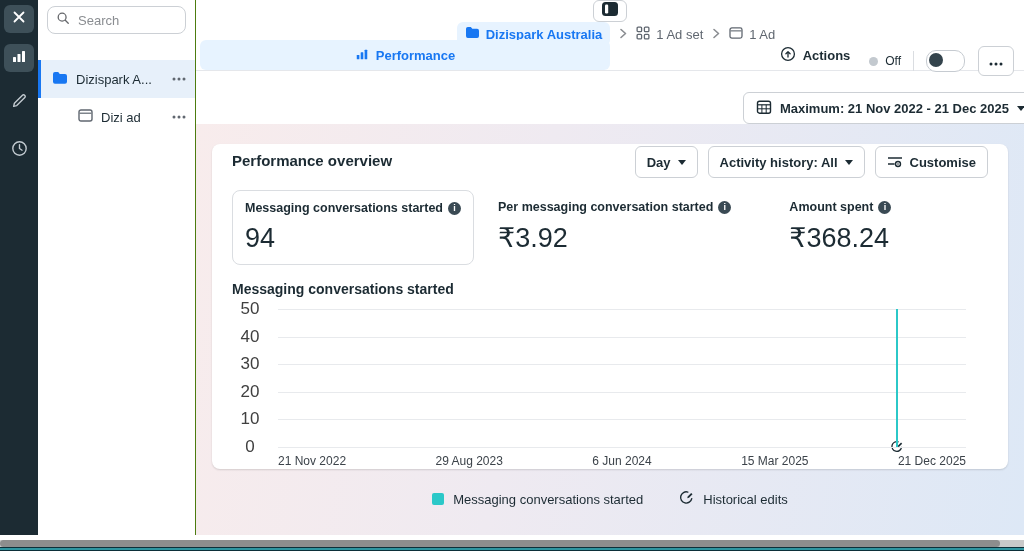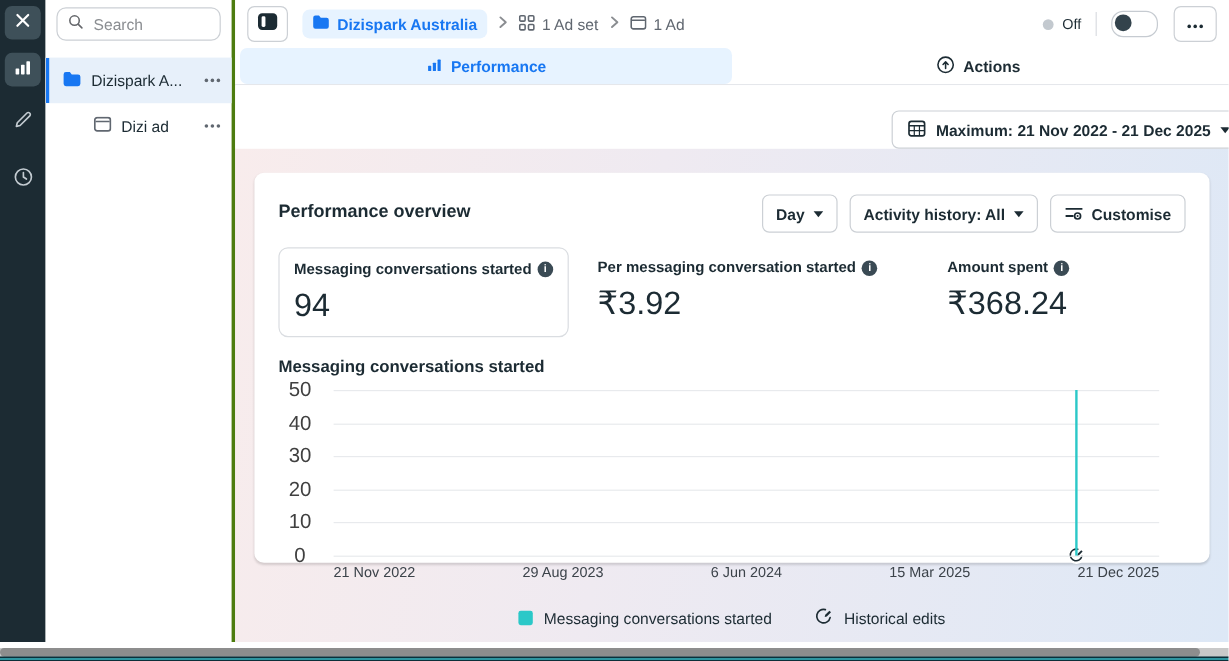--- a/index.html
+++ b/index.html
@@ -8,37 +8,37 @@
 
   
   .rail{position:absolute;left:0;top:0;width:38px;height:535px;background:#1c2b33;
         display:flex;flex-direction:column;align-items:center;}
   .rail-btn{width:30px;height:28px;border-radius:6px;display:flex;align-items:center;justify-content:center;}
   .rail-btn.boxed{background:#3e5059;}
   .mt5{margin-top:5px}.mt11{margin-top:11px}.mt16{margin-top:16px}.mt20{margin-top:20px}
 
   
   .sidebar{position:absolute;left:38px;top:0;width:158px;height:535px;background:#fff;
-           border-right:3px solid #4d7c0f;box-sizing:border-box;}
+           border-right:1px solid #4d7c0f;box-sizing:border-box;}
   .search-box{margin:6px 9px 0;height:28px;border:1px solid #ccd0d5;border-radius:8px;
               display:flex;align-items:center;gap:6px;padding:0 8px;box-sizing:border-box;background:#fff;}
   .search-box input{border:0;outline:0;width:100%;font:13px "Liberation Sans","DejaVu Sans",sans-serif;
                     color:#1c2b33;background:transparent;}
   .search-box input::placeholder{color:#8a8d91;}
-  .tree{margin-top:14px;}
+  .tree{margin-top:26px;}
   .tree-row{height:38px;display:flex;align-items:center;font-size:13px;color:#1c2b33;
             padding-right:9px;box-sizing:border-box;cursor:pointer;}
   .tree-row.selected{background:#e7f0fa;box-shadow:inset 3px 0 0 #1877f2;}
   .tree-row .lbl{margin-left:8px;white-space:nowrap;overflow:hidden;max-width:78px;}
   .tree-row .dots{margin-left:auto;display:flex;}
   .pl1{padding-left:14px}.pl2{padding-left:28px}.pl3{padding-left:40px}
 
   
   .main{position:absolute;left:196px;top:0;width:828px;height:535px;}
-  .topbar{height:40px;display:flex;align-items:center;padding:0 10px;background:#fff;box-sizing:border-box;}
+  .topbar{height:40px;display:flex;align-items:center;padding:0 10px;background:#fff;box-sizing:border-box;flex-direction:column;}
   .icon-btn{height:28px;border:1px solid #ccd0d5;border-radius:6px;background:#fff;
             display:flex;align-items:center;justify-content:center;cursor:pointer;}
   .panel-btn{width:32px;}
   .crumbs{display:flex;align-items:center;gap:9px;margin-left:12px;}
   .crumb{display:flex;align-items:center;gap:6px;font-size:13px;color:#606770;cursor:pointer;}
   .crumb.active{background:#e7f3ff;border-radius:6px;padding:4px 8px;color:#1877f2;font-weight:700;}
   .topbar-right{margin-left:auto;display:flex;align-items:center;}
   .off-dot{width:9px;height:9px;border-radius:50%;background:#c3c9cf;}
   .off-label{font-size:12px;margin:0 12px 0 7px;}
   .vdiv{width:1px;height:20px;background:#dadde1;margin-right:12px;}
@@ -54,21 +54,21 @@
   .tabs-divider{height:1px;background:#e5e7eb;}
 
   .filterbar{height:53px;background:#fff;display:flex;align-items:flex-end;overflow:visible;}
   .date-btn{margin-left:auto;margin-right:-14px;height:30px;border:1px solid #ccd0d5;border-radius:6px;
             background:#fff;display:flex;align-items:center;gap:8px;padding:0 12px;
             font-size:13px;font-weight:700;color:#1c2b33;white-space:nowrap;cursor:pointer;}
 
   .content{height:411px;box-sizing:border-box;padding:20px 16px 0;
            background:linear-gradient(100deg,#f8ecec 0%,#efeaf1 40%,#dde8f6 100%);}
   .card{background:#fff;border-radius:8px;box-shadow:0 1px 2px rgba(0,0,0,.14);height:325px;
-        padding:18px 20px;box-sizing:border-box;}
+        padding:2px 20px;box-sizing:border-box;}
   .card-head{display:flex;align-items:flex-start;}
   .card-title{font-size:15px;font-weight:700;padding-top:6px;}
   .controls{margin-left:auto;display:flex;gap:10px;border-radius:14px;}
   .ctl-btn{height:30px;border:1px solid #ccd0d5;border-radius:6px;background:#fff;display:flex;
            align-items:center;gap:7px;padding:0 11px;font-size:13px;font-weight:600;color:#1c2b33;
            white-space:nowrap;cursor:pointer;}
   .caret{width:0;height:0;border-left:4px solid transparent;border-right:4px solid transparent;
          border-top:5px solid #1c2b33;}
 
   .metrics{display:flex;margin-top:12px;align-items:flex-start;}

